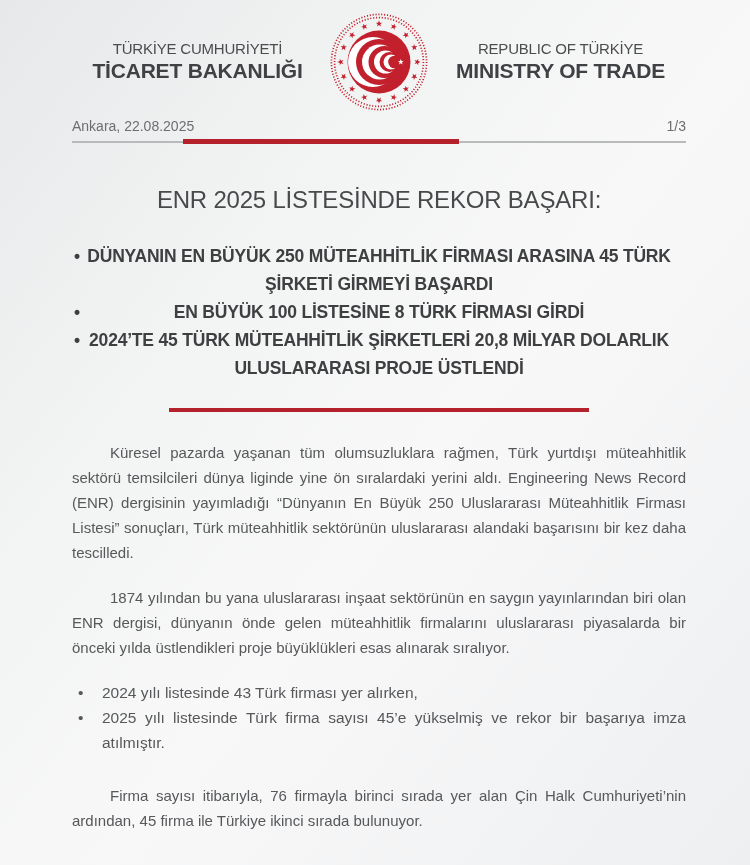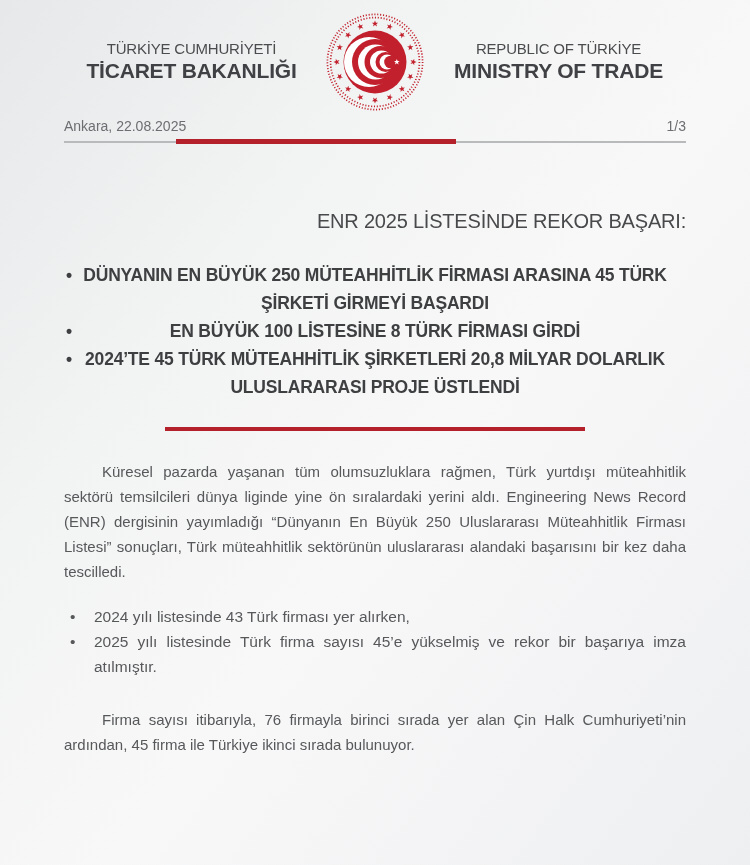--- a/index.html
+++ b/index.html
@@ -7,20 +7,21 @@
   body{
     font-family:"Liberation Sans", sans-serif;
     color:#57585a;
     background:#ececee;
   }
   .page{
     width:750px; height:865px;
     background:linear-gradient(128deg,#e7e8e9 0%,#f2f3f3 30%,#f8f8f9 55%,#eeeff0 100%);
     display:flex; flex-direction:column;
     overflow:hidden;
+    padding-left:8px;
   }
   
   .header{
     display:flex; align-items:center;
     padding:12px 60px 0 60px;
   }
   .hdr-block{ flex:1; text-align:center; line-height:1.25; }
   .hdr-line1{ font-size:15px; font-weight:400; color:#4b4c4e; letter-spacing:-0.2px; }
   .hdr-line2{ font-size:21px; font-weight:700; color:#404144; letter-spacing:-0.2px; }
   .logo-wrap{ width:104px; display:flex; justify-content:center; }
@@ -31,22 +32,22 @@
     font-size:14px; color:#6d6e71;
   }
   .rule{
     position:relative; margin:5px 64px 0 64px; height:5px;
   }
   .rule-gray{ position:absolute; left:0; right:0; top:2px; height:2px; background:#b9babc; }
   .rule-red{ position:absolute; left:18%; width:45%; top:0; height:5px; background:#b5212b; }
   
   .main{ flex:1; padding:0 64px; }
   .doc-title{
-    margin-top:66px; text-align:right;
-    font-size:20px; font-weight:400; color:#48494b; letter-spacing:-0.2px;
+    margin-top:42px; text-align:center;
+    font-size:24px; font-weight:400; color:#48494b; letter-spacing:-0.2px;
   }
   .highlights{ list-style:none; margin-top:28px; }
   .highlights li{
     position:relative; text-align:center;
     font-size:17.5px; font-weight:700; color:#3e3f41;
     line-height:28px; letter-spacing:-0.2px; padding:0 14px;
   }
   .highlights .marker{
     position:absolute; left:2px; top:0; font-weight:700; color:#3e3f41;
   }
@@ -147,20 +148,21 @@
         <span class="marker">•</span>
         <span>2024’TE 45 TÜRK MÜTEAHHİTLİK ŞİRKETLERİ 20,8 MİLYAR DOLARLIK ULUSLARARASI PROJE ÜSTLENDİ</span>
       </li>
     </ul>
 
     <div class="red-divider"></div>
 
     <p class="para">Küresel pazarda yaşanan tüm olumsuzluklara rağmen, Türk yurtdışı müteahhitlik sektörü temsilcileri dünya liginde yine ön sıralardaki yerini aldı. Engineering News Record (ENR) dergisinin yayımladığı “Dünyanın En Büyük 250 Uluslararası Müteahhitlik Firması Listesi” sonuçları, Türk müteahhitlik sektörünün uluslararası alandaki başarısını bir kez daha tescilledi.</p>
 
 
+    <p class="para tight">1874 yılından bu yana uluslararası inşaat sektörünün en saygın yayınlarından biri olan ENR dergisi, dünyanın önde gelen müteahhitlik firmalarını uluslararası piyasalarda bir önceki yılda üstlendikleri proje büyüklükleri esas alınarak sıralıyor.</p>
 
     <ul class="sublist">
       <li>
         <span class="marker">•</span>
         <span>2024 yılı listesinde 43 Türk firması yer alırken,</span>
       </li>
       <li>
         <span class="marker">•</span>
         <span>2025 yılı listesinde Türk firma sayısı 45’e yükselmiş ve rekor bir başarıya imza atılmıştır.</span>
       </li>

